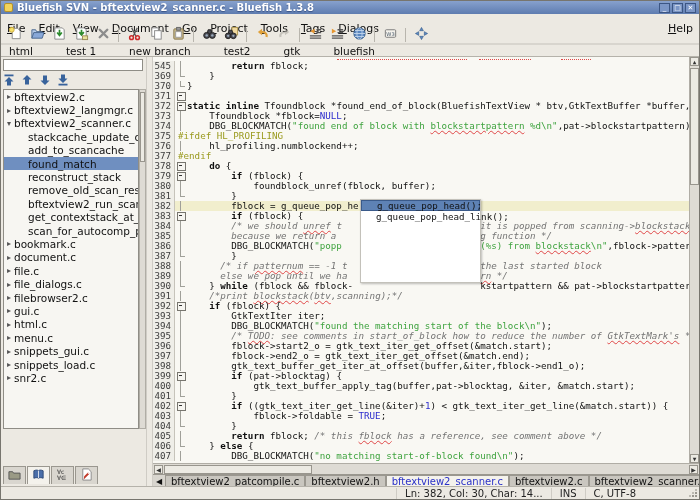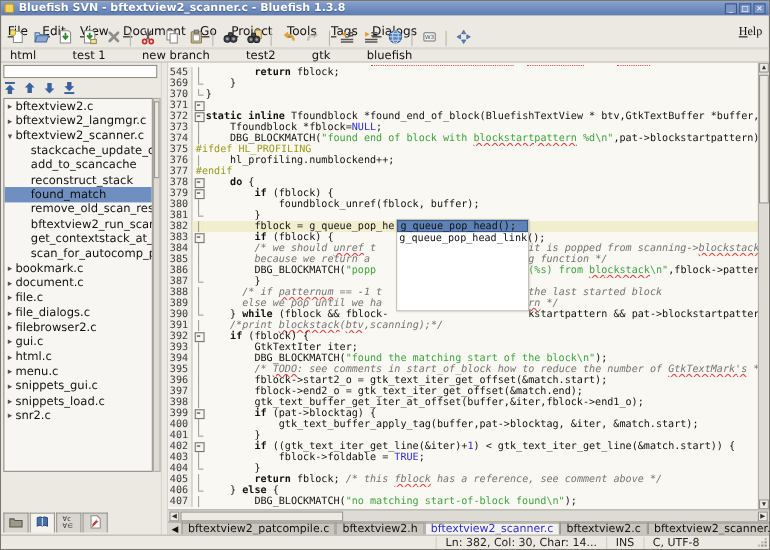--- a/index.html
+++ b/index.html
@@ -14,21 +14,21 @@
   .title-text{color:#fff;font-weight:bold;font-size:10px;white-space:nowrap;overflow:hidden;
     text-shadow:0 1px 1px #3a5486;flex:1;}
   .winbtns{display:flex;gap:2px;}
   .winbtn{width:11px;height:10px;background:#7b96c6;border:1px solid #3c5684;color:#fff;
     font-size:7px;line-height:8px;text-align:center;}
   
   .menubar{position:absolute;left:0;top:13px;width:100%;height:30px;display:flex;align-items:center;
     padding:0 6px;gap:13px;border-bottom:1px solid #d8d5ce;}
   .menu-item{cursor:default;}
   .menu-item::first-letter{text-decoration:underline;}
-  .menu-help{margin-left:auto;font-family:Liberation Serif, serif;}
+  .menu-help{margin-left:auto;}
   
   .toolbar{position:absolute;left:0;top:25px;width:100%;height:19px;display:flex;align-items:center;
     padding:0 4px;gap:2px;border-bottom:1px solid #d8d5ce;}
   .tbtn{width:20px;height:17px;display:flex;align-items:center;justify-content:center;border-radius:2px;}
   .tbtn.disabled{opacity:.45;}
   .tsep{width:1px;height:14px;background:#b8b5ad;margin:0 3px;}
   
   .quickbar{position:absolute;left:0;top:44px;width:100%;height:12px;display:flex;align-items:center;
     padding:0 8px;gap:33px;border-bottom:1px solid #b5b2aa;font-size:10.5px;}
   
@@ -75,21 +75,21 @@
   .su{color:#3fa33f;text-decoration:underline wavy #e04848;text-decoration-thickness:1px;text-underline-offset:1px;}
   .c{color:#747474;font-style:italic;}
   .cu{color:#747474;font-style:italic;text-decoration:underline wavy #e04848;text-decoration-thickness:1px;text-underline-offset:1px;}
   .v{color:#2b2bcc;margin-top:16px;}
   .p{color:#9a9a1e;}
   .sqg{position:absolute;height:2px;border-bottom:1.5px dotted #e04848;}
   
   .popup{position:absolute;left:207px;top:142px;width:121px;height:84px;background:#fff;
     border:1px solid #c3c1ba;box-shadow:1px 1px 2px rgba(0,0,0,.25);
     font-family:"DejaVu Sans Mono","Liberation Mono",monospace;font-size:9.2px;z-index:5;}
-  .pop-item{height:11px;line-height:11px;padding:0 2px;white-space:pre;}
+  .pop-item{height:11px;line-height:11px;padding:0 15px;white-space:pre;}
   .pop-item.selected{background:#5e82b5;border:1px solid #3a5a8a;line-height:9px;}
   
   .vscroll{position:absolute;right:0;top:0;width:10px;height:406px;background:#dedbd4;border-left:1px solid #b0ada5;}
   .vscroll .arr{position:absolute;left:0;width:9px;height:9px;background:#eceae3;border:1px solid #98958d;
     font-size:6px;line-height:8px;text-align:center;color:#333;}
   .vscroll .thumb{position:absolute;left:0;top:11px;width:9px;height:117px;background:#eceae3;border:1px solid #98958d;}
   .hscroll{position:absolute;left:0;right:0;top:406px;height:11px;background:#dedbd4;border-top:1px solid #b0ada5;}
   .hscroll .arr{position:absolute;top:1px;width:9px;height:9px;background:#eceae3;border:1px solid #98958d;
     font-size:6px;line-height:8px;text-align:center;color:#333;}
   .hscroll .thumb{position:absolute;left:11px;top:1px;width:148px;height:9px;background:#eceae3;border:1px solid #98958d;}
@@ -304,25 +304,25 @@
           <div class="tree-row">
             <span class="exp">▾</span>
             <span>bftextview2_scanner.c</span>
           </div>
           <div class="tree-row child">
             <span>stackcache_update_offsets</span>
           </div>
           <div class="tree-row child">
             <span>add_to_scancache</span>
           </div>
-          <div class="tree-row child">
-            <span>reconstruct_stack</span>
-          </div>
           <div class="tree-row child selected">
             <span>found_match</span>
+          </div>
+          <div class="tree-row child">
+            <span>reconstruct_stack</span>
           </div>
           <div class="tree-row child">
             <span>remove_old_scan_results</span>
           </div>
           <div class="tree-row child">
             <span>bftextview2_run_scanner</span>
           </div>
           <div class="tree-row child">
             <span>get_contextstack_at_</span>
           </div>

